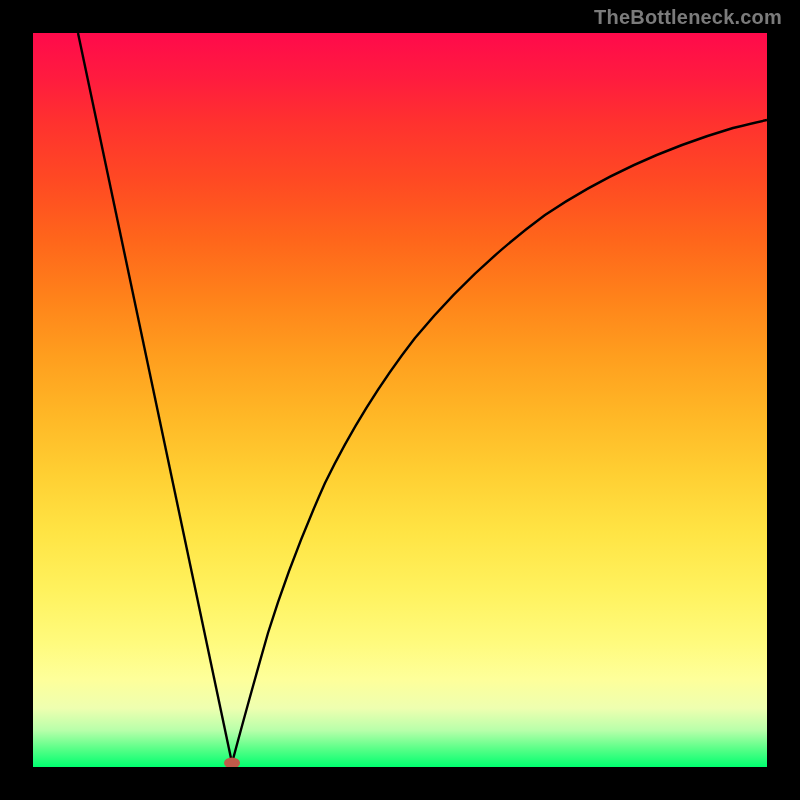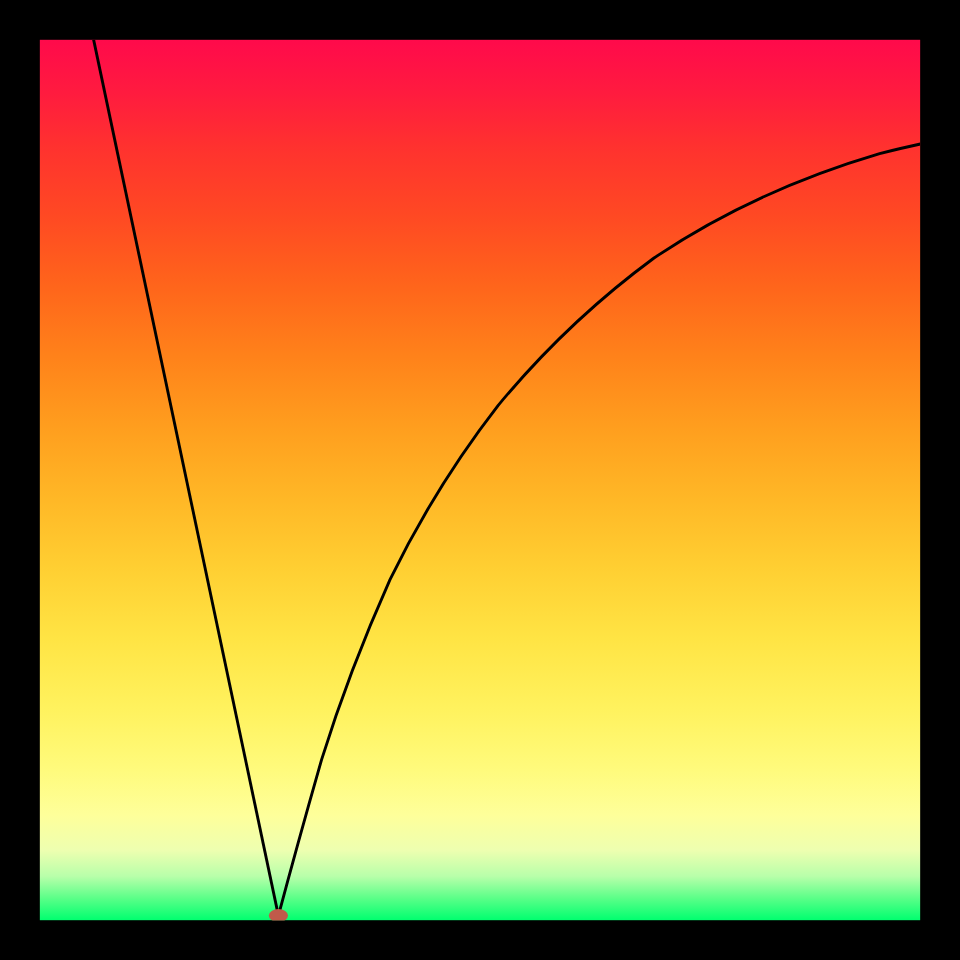--- a/index.html
+++ b/index.html
@@ -89,13 +89,14 @@
                Q 258 526 292 450
                Q 330 372 382 305
                Q 440 235 512 182
                Q 595 126 700 95
                Q 720 90 734 87" fill="none" stroke="#000" stroke-width="2.4"></path>
     </svg>
 
     <div class="marker-oval" style="left:199px; top:730px;"></div>
   </div>
 
+  <div class="watermark">TheBottleneck.com</div>
 </div>
 
 </body></html>

